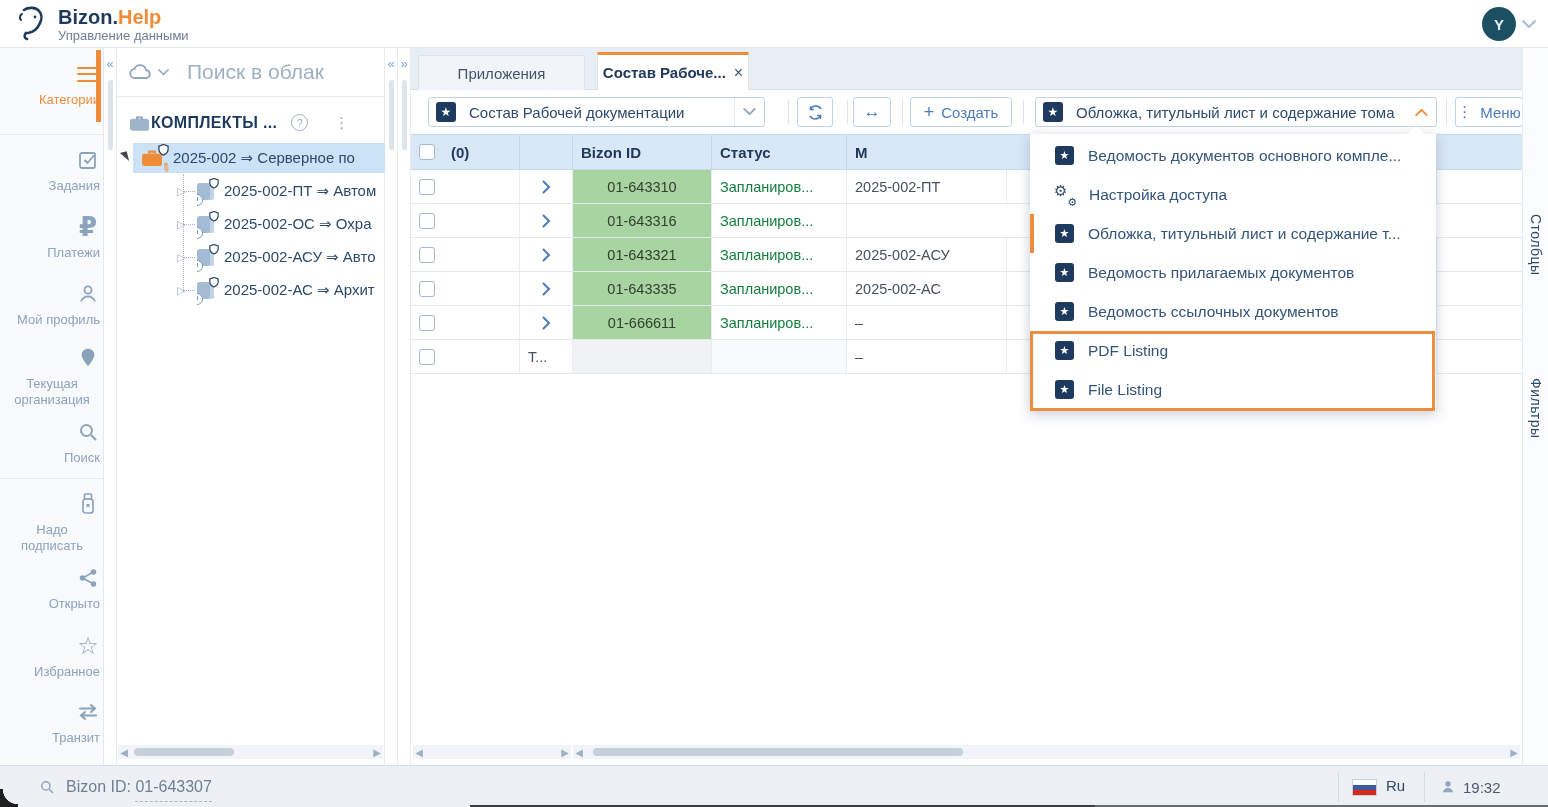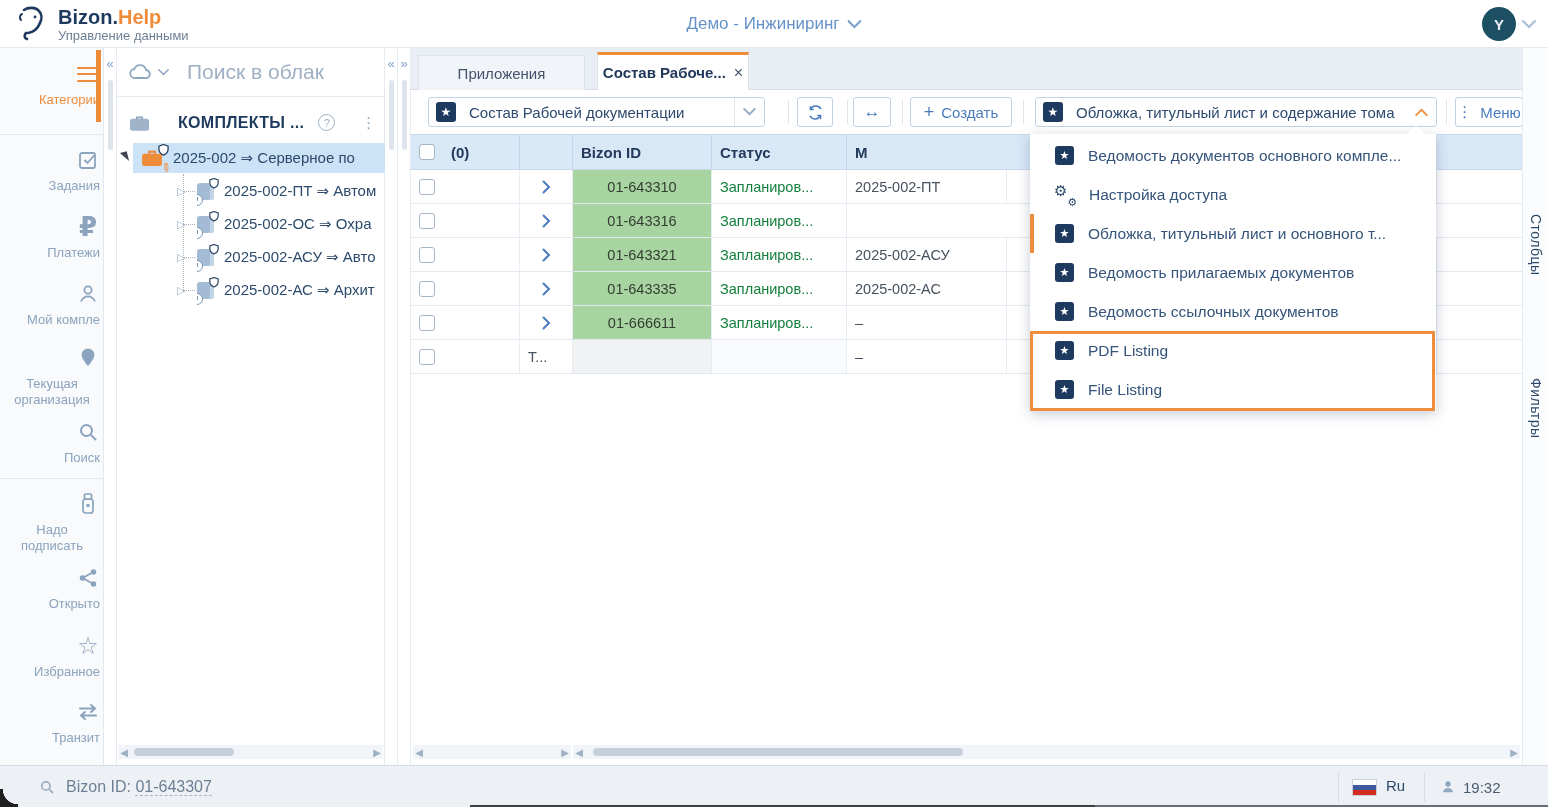--- a/index.html
+++ b/index.html
@@ -39,21 +39,21 @@
   .tree { position:absolute; left:117px; top:48px; width:268px; height:717px; background:#fff; border-right:1px solid #e6ebf1; }
   .tree-toolbar { position:absolute; left:0; top:0; width:268px; height:49px; border-bottom:1px solid #e6ebf1; display:flex; align-items:center; }
   .cloud-sel { display:flex; align-items:center; gap:4px; padding:0 8px 0 11px; color:#8fa6c0; height:100%; }
   .tt-sep { width:1px; height:32px; background:#e6ebf1; }
   .tree-search { flex:1; display:flex; align-items:center; height:100%; padding:0 6px 0 10px; }
   .tree-search input { flex:1; min-width:0; border:none; outline:none; font-size:21px; color:#47586e; font-family:inherit; background:transparent; }
   .tree-search input::placeholder { color:#9fb0c4; }
   .funnel-btn { width:37px; display:flex; align-items:center; justify-content:center; color:#8fa6c0; height:100%; }
   .tree-head { position:absolute; left:0; top:57px; width:268px; height:35px; display:flex; align-items:center; }
   .tree-head .bc { margin-left:12px; color:#8fa6c0; }
-  .tree-head .ttl { margin-left:28px; font-size:16px; font-weight:bold; color:#1f3a5f; letter-spacing:.3px; }
+  .tree-head .ttl { margin-left:1px; font-size:16px; font-weight:bold; color:#1f3a5f; letter-spacing:.3px; }
   .tree-head .q { margin-left:14px; width:17px; height:17px; border:1.5px solid #9fb0c4; border-radius:50%; color:#9fb0c4; font-size:11px; display:flex; align-items:center; justify-content:center; }
   .tree-head .hm { margin-left:12px; color:#8fa6c0; }
   .tree-head .dots { margin-left:14px; color:#8fa6c0; font-size:15px; letter-spacing:1px; }
   .node { position:absolute; height:30px; display:flex; align-items:center; font-size:15px; color:#2d4a6b; white-space:nowrap; overflow:hidden; }
   .node.root { left:16px; top:95px; width:252px; background:#cce2f6; padding-left:8px; }
   .root-exp { position:absolute; left:4px; top:104px; width:0; height:0; border-left:7px solid transparent; border-top:10px solid #3f4650; transform:rotate(-14deg); }
   .guide-v { position:absolute; left:66px; top:126px; width:1px; height:118px; border-left:1px dotted #a7b2c2; }
   .guide-h { position:absolute; width:14px; height:1px; border-top:1px dotted #a7b2c2; left:52px; }
   .child-exp { position:absolute; left:60px; color:#9cb0c6; font-size:11px; }
   .node.child { left:80px; width:188px; }
@@ -118,21 +118,21 @@
   .menu-item .star-sq { width:19px; height:19px; font-size:11px; }
   .gears { position:relative; width:20px; height:20px; flex:none; color:#2d4a6b; }
   .gears .g1 { position:absolute; left:-1px; top:-3px; font-size:15px; }
   .gears .g2 { position:absolute; right:-2px; bottom:-4px; font-size:11px; }
   .menu-group-box { position:absolute; left:0; top:197px; width:405px; height:80px; border:3px solid #ee8d3c; pointer-events:none; }
 
   
   .statusbar { position:absolute; left:0; top:765px; width:1548px; height:42px; background:#edf0f4; border-top:1px solid #d6dde6; }
   .sb-search { position:absolute; left:38px; top:0; height:42px; display:flex; align-items:center; gap:10px; color:#8fa6c0; }
   .sb-search .txt { font-size:16px; color:#6d7f94; }
-  .sb-search .val { border-bottom:1px dashed #a9b4c2; margin-bottom:-6px; }
+  .sb-search .val { border-bottom:1px dashed #a9b4c2; padding-bottom:6px; margin-bottom:-6px; }
   .sb-vsep { position:absolute; top:6px; width:1px; height:30px; background:#d6dde6; }
   .flag { position:absolute; left:1352px; top:13px; width:25px; height:17px; border:1px solid #c7d0dc; background:linear-gradient(#fff 0 33%, #3d5a9e 33% 66%, #d52b1e 66%); }
   .sb-lang { position:absolute; left:1386px; top:11px; font-size:15px; color:#2d4a6b; }
   .sb-time { position:absolute; left:1440px; top:0; height:42px; display:flex; align-items:center; gap:7px; color:#8fa6c0; }
   .sb-time .t { font-size:15px; color:#4a5b70; }
   .bline { position:absolute; left:470px; bottom:0; width:1078px; height:2px; background:linear-gradient(90deg,#3c4045 0 58%,#686d73 58%); }
   .corner { position:absolute; left:0; bottom:0; width:18px; height:18px; background:radial-gradient(circle at 100% 0, #edf0f4 15px, #1f1f1f 15.5px); }
 
   .hm3 { width:16px; height:12px; position:relative; flex:none; }
   .hm3 i { position:absolute; left:0; width:100%; height:2px; background:currentColor; border-radius:1px; }
@@ -150,26 +150,20 @@
         <path d="M26 19c-2 5-6 9-12 10"></path>
         <path d="M12 29c-2 2-2 5 1 6"></path>
         <path d="M8 10c-2 1-3 4-1 6" stroke-width="2"></path>
         <circle cx="21" cy="13" r="1.4" fill="#1f3a5f" stroke="none"></circle>
       </svg>
     </div>
     <div class="brand">
       <div class="bt"><span>Bizon.</span><span class="accent">Help</span></div>
       <div class="sub">Управление данными</div>
     </div>
-    <div class="workspace">
-      <span>Демо - Инжиниринг</span>
-      <svg width="14" height="9" viewBox="0 0 14 9">
-          <path d="M1 1l6 6 6-6" stroke="#7ba0d0" stroke-width="2" fill="none" stroke-linecap="round"></path>
-        </svg>
-    </div>
     <div class="userbox">
       <div class="avatar">
           <span>Y</span>
         </div>
       <svg width="14" height="9" viewBox="0 0 14 9">
           <path d="M1 1l6 6 6-6" stroke="#a9bed9" stroke-width="2" fill="none" stroke-linecap="round"></path>
         </svg>
     </div>
   </header>
 
@@ -198,21 +192,21 @@
       <span class="ic rubl">₽</span>
       <span class="lbl">Платежи</span>
     </div>
     <div class="side-item" style="top:234px">
       <span class="ic">
           <svg width="24" height="24" viewBox="0 0 24 24" fill="none" stroke="currentColor" stroke-width="1.8">
             <circle cx="12" cy="8" r="3.6"></circle>
             <path d="M5 19.5c1.6-3.6 4.2-5.2 7-5.2s5.4 1.6 7 5.2"></path>
           </svg>
         </span>
-      <span class="lbl">Мой компле</span>
+      <span class="lbl">Мой профиль</span>
     </div>
     <div class="side-item" style="top:298px">
       <span class="ic">
           <svg width="22" height="24" viewBox="0 0 24 24">
             <path d="M12 2c-3.9 0-7 3-7 6.8C5 13 12 21 12 21s7-8 7-12.2C19 5 15.9 2 12 2z" fill="currentColor"></path>
           </svg>
         </span>
       <span class="lbl" style="width:96px">Текущая организация</span>
     </div>
     <div class="side-item" style="top:372px">
@@ -609,21 +603,21 @@
     </div>
     <div class="menu-item">
       <span class="gears">
           <span class="g1">⚙</span>
           <span class="g2">⚙</span>
         </span>
       <span>Настройка доступа</span>
     </div>
     <div class="menu-item selected">
       <span class="star-sq">★</span>
-      <span>Обложка, титульный лист и основного т...</span>
+      <span>Обложка, титульный лист и содержание т...</span>
     </div>
     <div class="menu-item">
       <span class="star-sq">★</span>
       <span>Ведомость прилагаемых документов</span>
     </div>
     <div class="menu-item">
       <span class="star-sq">★</span>
       <span>Ведомость ссылочных документов</span>
     </div>
     <div class="menu-item">

